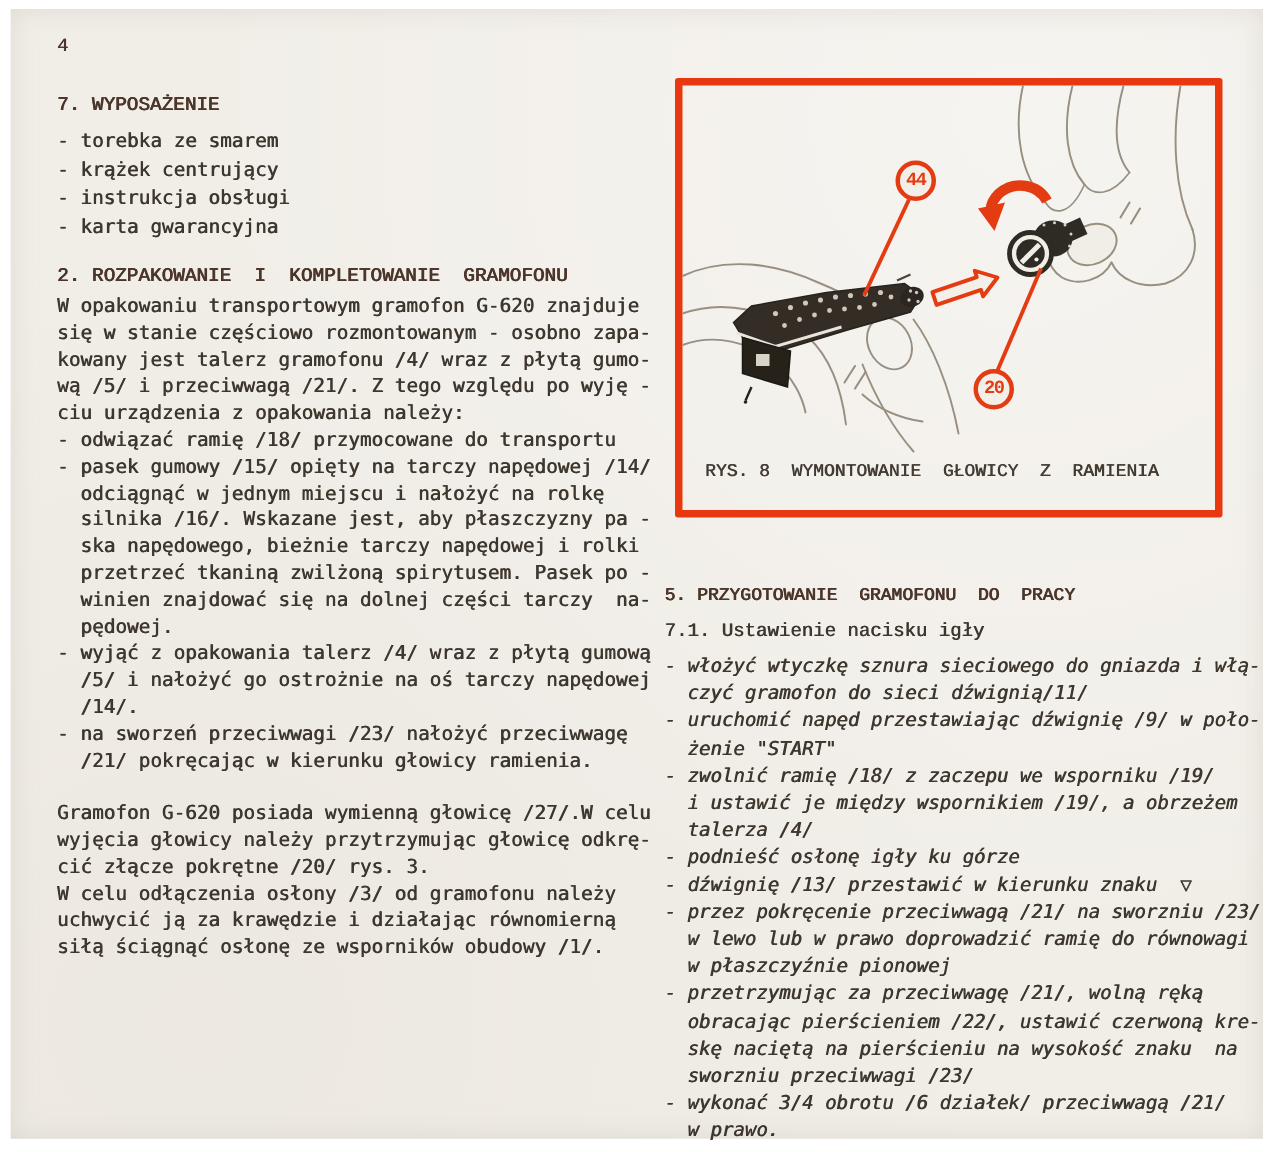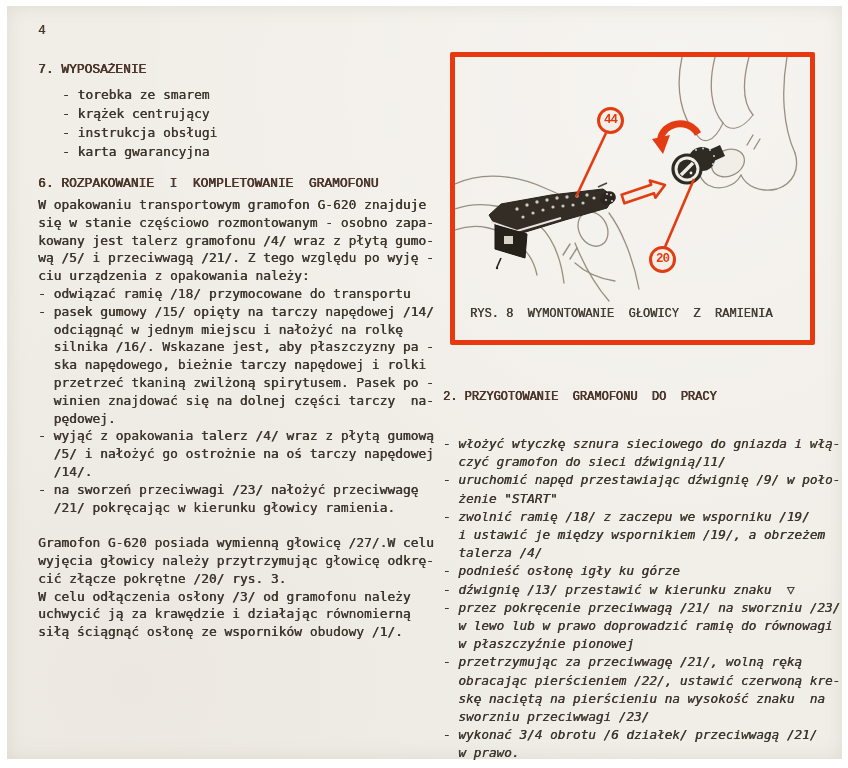--- a/index.html
+++ b/index.html
@@ -21,21 +21,21 @@
     position:absolute;margin:0;
     color:#3e372e;
     white-space:pre;
     text-shadow:0.4px 0 currentColor;
     line-height:17.8px;font-size:12.9px;
   }
   .heading{color:#4c362b;text-shadow:0.5px 0 currentColor,0 0.3px currentColor;}
   .leftcol{left:31px;}
   .rightcol{left:436px;}
   .page-num{position:absolute;left:31px;top:18px;color:#4c362b;font-size:12.5px;text-shadow:0.4px 0 currentColor;}
-  .eq-list{line-height:19px;margin-left:24px;}
+  .eq-list{line-height:19px;}
   .r-body{font-size:12.7px;line-height:18.2px;font-style:italic;}
   
   .figure{
     position:absolute;left:443px;top:46px;width:355px;height:283px;
     border:5px solid #e8380f;border-radius:2px;
     background:transparent;
   }
   .figure svg{position:absolute;left:0;top:0;}
   .callout{
     position:absolute;width:21px;height:21px;border:3px solid #e43c12;border-radius:50%;
@@ -55,21 +55,21 @@
 
   <div class="page-num">4</div>
 
   <div class="txt heading leftcol" style="top:55px">7. WYPOSAŻENIE</div>
 
   <pre class="txt leftcol eq-list" style="top:79px">- torebka ze smarem
 - krążek centrujący
 - instrukcja obsługi
 - karta gwarancyjna</pre>
 
-  <div class="txt heading leftcol" style="top:169px">6. ROZPAKOWANIE  I  KOMPLETOWANIE  GRAMOFONU</div>
+  <div class="txt heading leftcol" style="top:169px">2. ROZPAKOWANIE  I  KOMPLETOWANIE  GRAMOFONU</div>
 
   <pre class="txt leftcol" style="top:190px">W opakowaniu transportowym gramofon G-620 znajduje
 się w stanie częściowo rozmontowanym - osobno zapa-
 kowany jest talerz gramofonu /4/ wraz z płytą gumo-
 wą /5/ i przeciwwagą /21/. Z tego względu po wyję -
 ciu urządzenia z opakowania należy:
 - odwiązać ramię /18/ przymocowane do transportu
 - pasek gumowy /15/ opięty na tarczy napędowej /14/
   odciągnąć w jednym miejscu i nałożyć na rolkę
   silnika /16/. Wskazane jest, aby płaszczyzny pa -
@@ -83,22 +83,23 @@
 - na sworzeń przeciwwagi /23/ nałożyć przeciwwagę
   /21/ pokręcając w kierunku głowicy ramienia.
 
 Gramofon G-620 posiada wymienną głowicę /27/.W celu
 wyjęcia głowicy należy przytrzymując głowicę odkrę-
 cić złącze pokrętne /20/ rys. 3.
 W celu odłączenia osłony /3/ od gramofonu należy
 uchwycić ją za krawędzie i działając równomierną
 siłą ściągnąć osłonę ze wsporników obudowy /1/.</pre>
 
-  <div class="txt heading rightcol" style="top:383px;font-size:12px">2. PRZYGOTOWANIE  GRAMOFONU  DO  PRACY</div>
-
+  <div class="txt heading rightcol" style="top:383px;font-size:12px">5. PRZYGOTOWANIE  GRAMOFONU  DO  PRACY</div>
+
+  <div class="txt rightcol" style="top:406px;font-size:12.7px">7.1. Ustawienie nacisku igły</div>
 
   <pre class="txt rightcol r-body" style="top:429px">- włożyć wtyczkę sznura sieciowego do gniazda i włą-
   czyć gramofon do sieci dźwignią/11/
 - uruchomić napęd przestawiając dźwignię /9/ w poło-
   żenie "START"
 - zwolnić ramię /18/ z zaczepu we wsporniku /19/
   i ustawić je między wspornikiem /19/, a obrzeżem
   talerza /4/
 - podnieść osłonę igły ku górze
 - dźwignię /13/ przestawić w kierunku znaku  ▽

